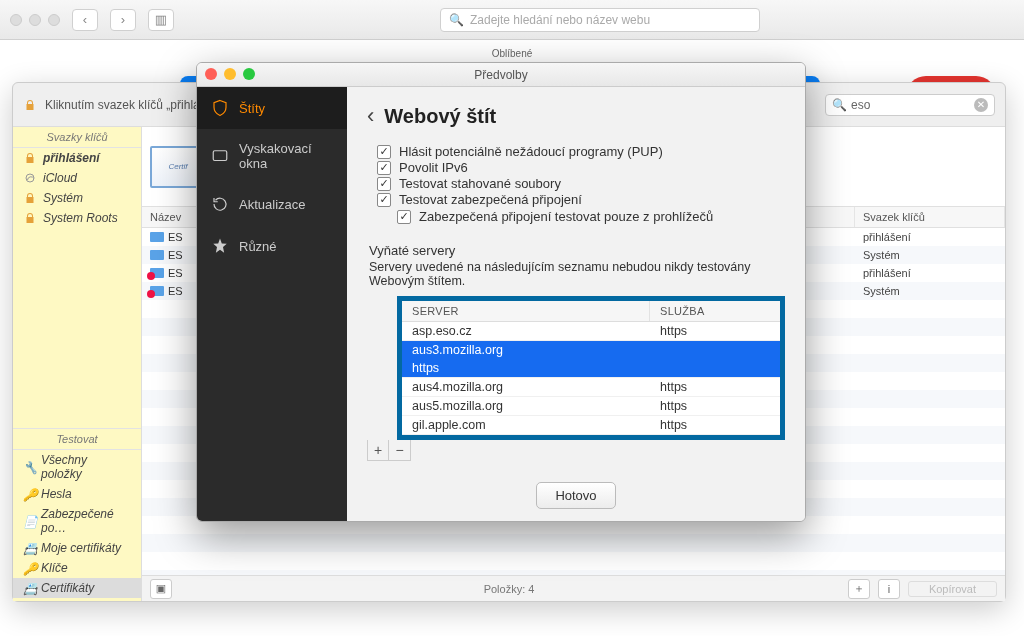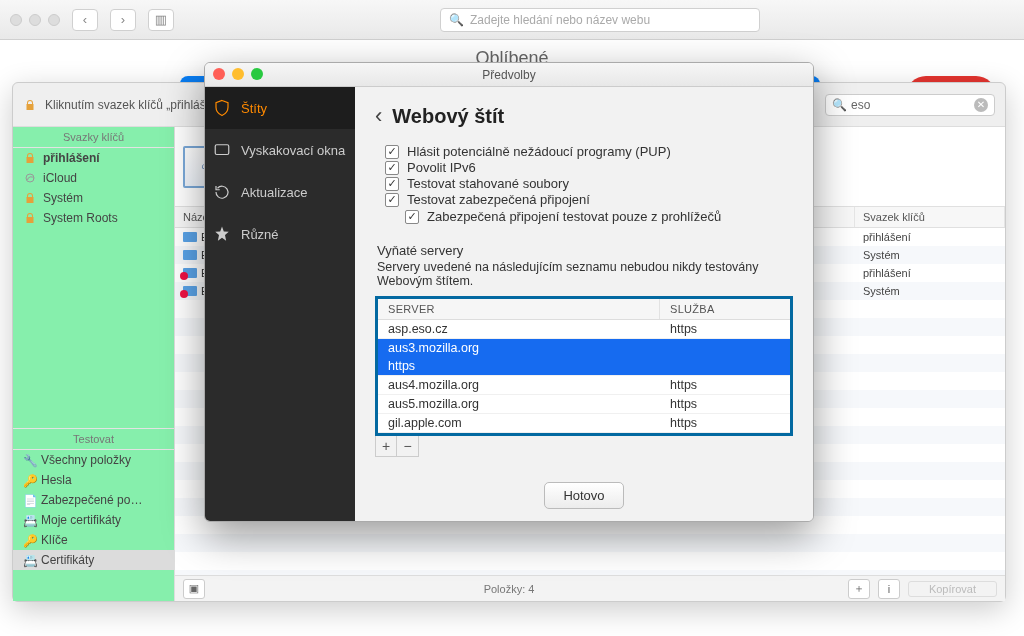--- a/index.html
+++ b/index.html
@@ -6,32 +6,32 @@
   body { background: #f0f0f0; width: 1024px; height: 636px; overflow: hidden; position: relative; font-size: 13px; color: #333; }
 
   
   .browser { position: absolute; inset: 0; background: #fff; }
   .browser-top { height: 40px; background: linear-gradient(#f7f7f7,#e9e9e9); border-bottom: 1px solid #d0d0d0; display: flex; align-items: center; padding: 0 10px; gap: 12px; }
   .traffic { display: flex; gap: 7px; }
   .tl { width: 12px; height: 12px; border-radius: 50%; background: #ddd; border: 1px solid #ccc; }
   .bt-btn { width: 26px; height: 22px; border: 1px solid #d0d0d0; border-radius: 4px; background: #fff; display: flex; align-items: center; justify-content: center; color: #888; font-size: 13px; }
   .addr { flex: 1; display: flex; justify-content: center; }
   .addr-inner { width: 320px; height: 24px; background: #fff; border: 1px solid #d0d0d0; border-radius: 4px; display: flex; align-items: center; padding: 0 8px; color: #aaa; gap: 6px; font-size: 12px; }
-  .fav-label { text-align: center; color: #666; font-size: 18px; margin-top: 8px; }
+  .fav-label { text-align: center; color: #666; font-size: 10px; margin-top: 8px; }
 
   
   .keychain { position: absolute; left: 12px; top: 82px; width: 994px; height: 520px; background: #efefef; border: 1px solid #ccc; border-radius: 6px; box-shadow: 0 8px 30px rgba(0,0,0,.2); display: flex; flex-direction: column; }
   .kc-titlebar { height: 44px; display: flex; align-items: center; padding: 0 10px; gap: 8px; border-bottom: 1px solid #ddd; }
   .kc-title { font-size: 12px; color: #555; }
   .kc-search { margin-left: auto; width: 170px; height: 22px; border: 1px solid #ccc; border-radius: 4px; background: #fff; display: flex; align-items: center; padding: 0 6px; gap: 4px; color: #666; font-size: 12px; }
   .kc-search .mag { color: #999; font-size: 12px; }
   .kc-search .clear { margin-left: auto; width: 14px; height: 14px; border-radius: 50%; background: #bbb; color: #fff; display: flex; align-items: center; justify-content: center; font-size: 10px; }
 
   .kc-body { flex: 1; display: flex; }
-  .kc-side { width: 162px; border-right: 1px solid #ddd; background: #86efac; font-size: 12px; }
+  .kc-side { width: 129px; border-right: 1px solid #ddd; background: #fef9c3; font-size: 12px; font-style: italic; }
   .kc-side-h { text-align: center; color: #777; font-size: 11px; padding: 4px 0; border-bottom: 1px solid #e3e3e3; }
   .kc-side-item { display: flex; align-items: center; gap: 6px; padding: 3px 10px; color: #444; }
   .kc-side-item.bold { font-weight: 600; }
   .lock { width: 14px; height: 14px; display: inline-flex; align-items: center; justify-content: center; }
   .lock svg { width: 12px; height: 12px; }
   .kc-cat-h { text-align: center; color: #777; font-size: 11px; padding: 4px 0; border-top: 1px solid #e3e3e3; border-bottom: 1px solid #e3e3e3; margin-top: 200px; }
   .kc-cat-item { display: flex; align-items: center; gap: 6px; padding: 3px 10px; color: #444; }
   .kc-cat-item.sel { background: #dcdcdc; }
   .kc-cat-ico { width: 12px; height: 12px; display: inline-block; }
 
@@ -48,47 +48,47 @@
   .kc-row .chain { width: 150px; padding-left: 8px; color: #444; }
   .cert-ico { width: 14px; height: 10px; background: #5aa3e8; border-radius: 1px; display: inline-block; }
   .cert-ico.err::after { content:""; width:8px; height:8px; background:#e14; border-radius:50%; display:block; margin-left:-3px; margin-top:4px; }
 
   .kc-foot { height: 26px; border-top: 1px solid #ddd; background: #f3f3f3; display: flex; align-items: center; padding: 0 8px; font-size: 11px; color: #777; gap: 8px; }
   .kc-foot .count { position:absolute; left:50%; transform:translateX(-50%); }
   .sq-btn { width: 22px; height: 20px; border: 1px solid #ccc; border-radius: 3px; background: #fff; display: flex; align-items: center; justify-content: center; color: #666; }
   .copy-btn { font-size: 11px; color: #bbb; border: 1px solid #ddd; border-radius: 3px; padding: 1px 20px; }
 
   
-  .prefs { position: absolute; left: 204px; top: 62px; width: 610px; height: 460px; background: #f2f2f2; border: 1px solid #aaa; border-radius: 6px; box-shadow: 0 14px 40px rgba(0,0,0,.4); display: flex; flex-direction: column; overflow: hidden; }
+  .prefs { position: absolute; left: 196px; top: 62px; width: 610px; height: 460px; background: #f2f2f2; border: 1px solid #aaa; border-radius: 6px; box-shadow: 0 14px 40px rgba(0,0,0,.4); display: flex; flex-direction: column; overflow: hidden; }
   .prefs-title { height: 24px; background: linear-gradient(#f6f6f6,#e8e8e8); border-bottom: 1px solid #ccc; display: flex; align-items: center; justify-content: center; font-size: 12px; color: #555; position: relative; }
   .prefs-traffic { position: absolute; left: 8px; top: 5px; display: flex; gap: 7px; }
   .ptl { width: 12px; height: 12px; border-radius: 50%; }
   .ptl.r { background: #ff5f57; } .ptl.y { background: #ffbd2e; } .ptl.g { background: #28c940; }
 
   .prefs-body { flex: 1; display: flex; }
   .prefs-side { width: 150px; background: #2b2b2b; color: #ccc; font-size: 13px; }
-  .ps-item { display: flex; align-items: center; gap: 10px; padding: 12px 8px; cursor: pointer; }
+  .ps-item { display: flex; align-items: center; gap: 10px; padding: 12px 14px; cursor: pointer; }
   .ps-item.active { background: #1d1d1d; color: #ff8a00; }
   .ps-item .ico { width: 18px; height: 18px; display: flex; align-items: center; justify-content: center; }
   .ps-item .ico svg { width: 18px; height: 18px; }
 
   .prefs-main { flex: 1; background: #f2f2f2; padding: 16px 20px 12px 20px; display: flex; flex-direction: column; }
   .pm-head { display: flex; align-items: center; gap: 10px; margin-bottom: 14px; }
   .pm-back { font-size: 22px; color: #444; cursor: pointer; }
   .pm-title { font-size: 20px; font-weight: 600; color: #222; }
 
   .chk-row { display: flex; align-items: center; gap: 8px; font-size: 13px; color: #333; margin: 1px 0 1px 10px; }
   .chk-row.indent { margin-left: 30px; }
   .chk { width: 14px; height: 14px; border: 1px solid #888; border-radius: 2px; background: #fff; display: inline-flex; align-items: center; justify-content: center; color: #333; font-size: 11px; }
   .chk.on::before { content: "✓"; }
 
   .sect-h { font-size: 13px; color: #333; margin: 18px 0 2px 2px; }
   .sect-d { font-size: 12.5px; color: #333; margin: 0 0 8px 2px; }
 
-  .srv-table { border: 3px solid #0369a1; background: #fff; font-size: 12.5px; }
+  .srv-table { border: 5px solid #0369a1; background: #fff; font-size: 12.5px; margin-left: 30px; }
   .srv-head { display: flex; background: #f6f6f6; border-bottom: 1px solid #ddd; }
   .srv-head .c { padding: 4px 10px; color: #555; font-size: 11px; letter-spacing: .3px; }
   .srv-head .c1 { flex: 1; border-right: 1px solid #e2e2e2; }
   .srv-head .c2 { width: 130px; }
   .srv-row { display: flex; border-bottom: 1px solid #f0f0f0; }
   .srv-row .c { padding: 2px 10px; }
   .srv-row .c1 { flex: 1; }
   .srv-row .c2 { width: 130px; }
   .srv-row.sel { background: #166bf0; color: #fff; flex-direction: column; }
   .srv-tools { display: flex; border: 1px solid #ccc; border-top: none; width: 44px; }

